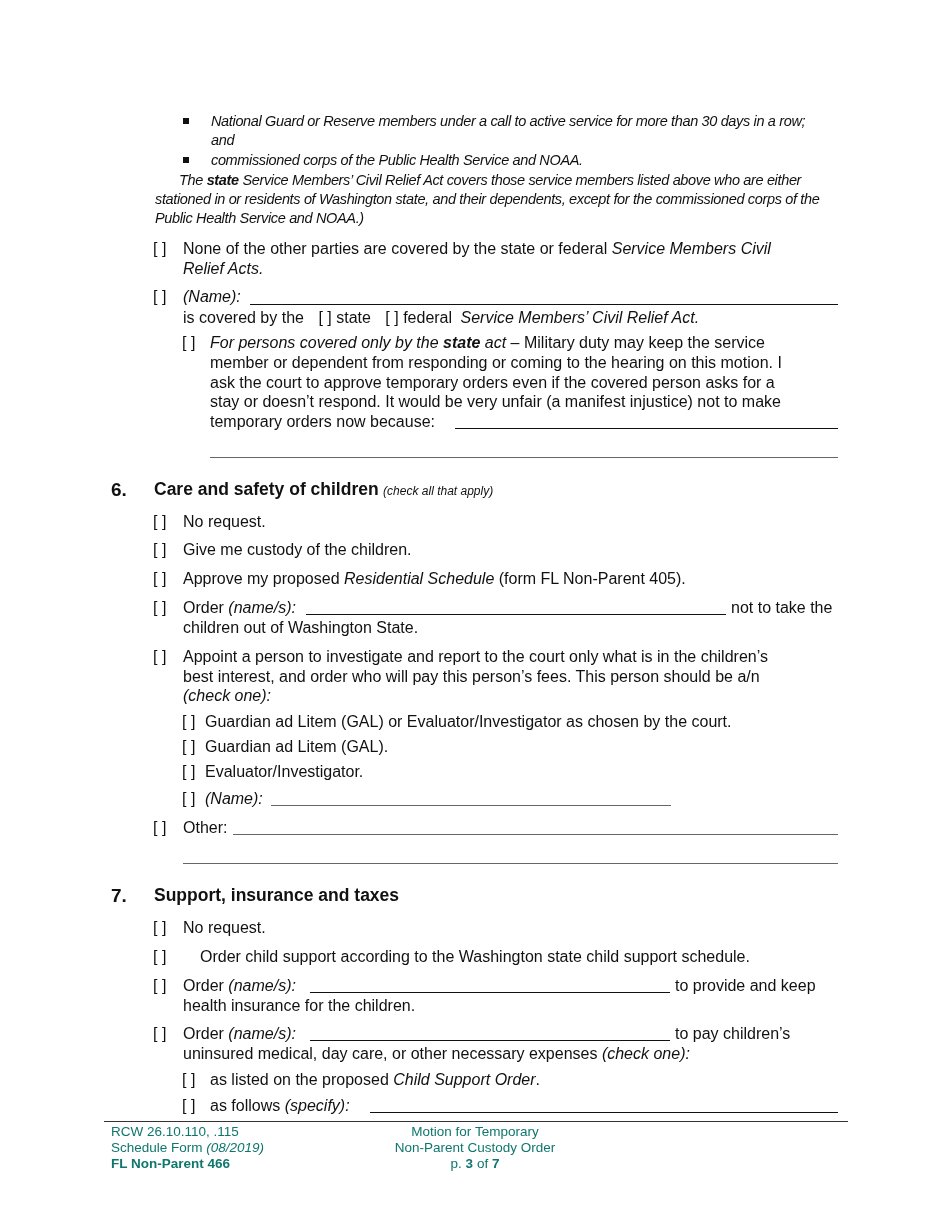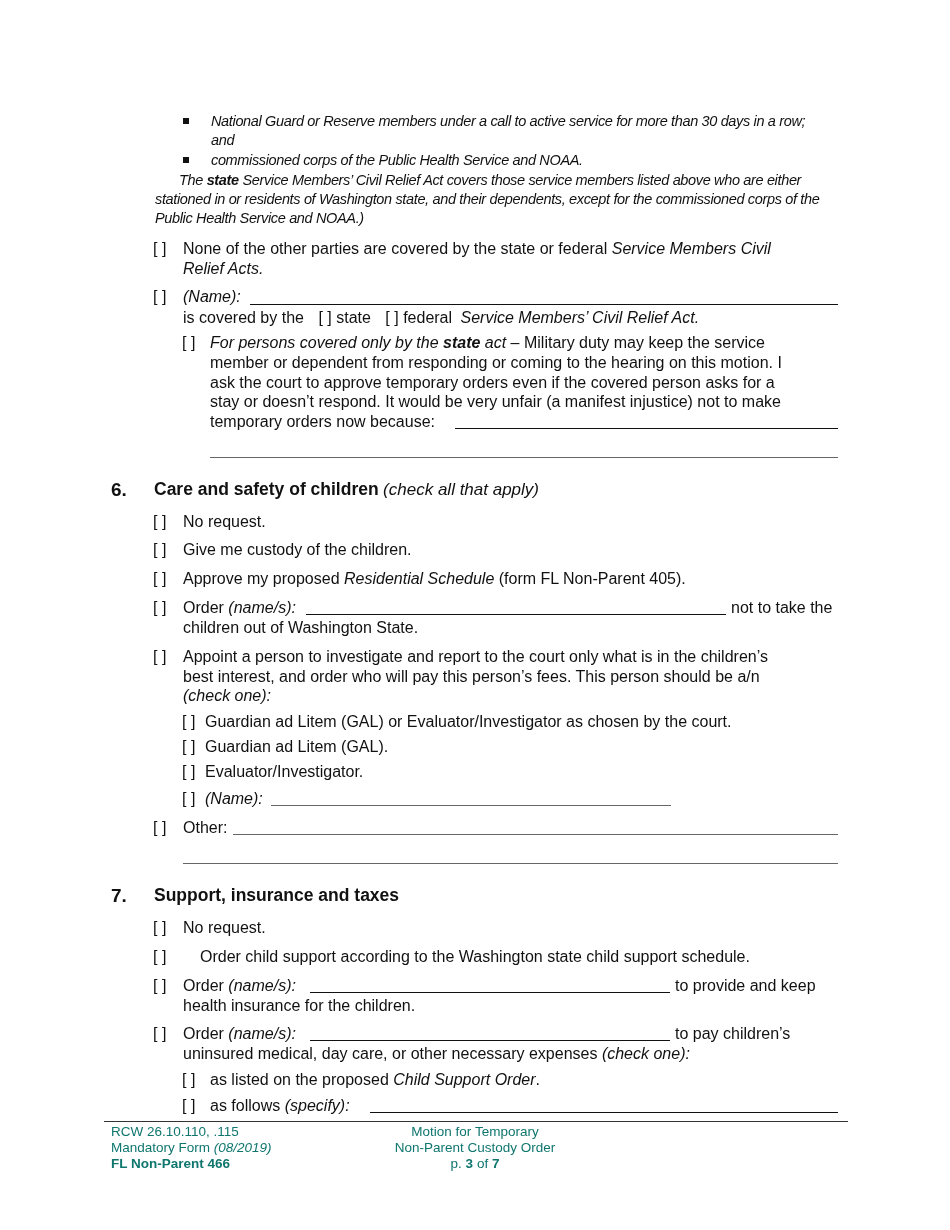--- a/index.html
+++ b/index.html
@@ -58,21 +58,21 @@
 <div class="abs t16" style="left:210px;top:353px;">member or dependent from responding or coming to the hearing on this motion.  I</div>
 <div class="abs t16" style="left:210px;top:373px;">ask the court to approve temporary orders even if the covered person asks for a</div>
 <div class="abs t16" style="left:210px;top:392px;">stay or doesn’t respond.  It would be very unfair (a manifest injustice) not to make</div>
 <div class="abs t16" style="left:210px;top:412px;">temporary orders now because:</div>
 <div class="line" style="left:455px;top:428px;width:383px;"></div>
 <div class="line thin" style="left:210px;top:457px;width:628px;"></div>
 
 <div class="abs sec-num" style="left:111px;top:479px;">6.</div>
 <div class="abs" style="left:154px;top:479px;">
   <span class="sec-title">Care and safety of children</span>
-  <span class="it" style="font-size:17px;">(check all that apply)</span>
+  <span class="it" style="font-size:12px;">(check all that apply)</span>
 </div>
 
 <div class="abs t16" style="left:153px;top:512px;">[  ]</div>
 <div class="abs t16" style="left:183px;top:512px;">No request.</div>
 
 <div class="abs t16" style="left:153px;top:540px;">[  ]</div>
 <div class="abs t16" style="left:183px;top:540px;">Give me custody of the children.</div>
 
 <div class="abs t16" style="left:153px;top:569px;">[  ]</div>
 <div class="abs t16" style="left:183px;top:569px;">
@@ -144,20 +144,20 @@
 
 <div class="abs t16" style="left:182px;top:1096px;">[  ]</div>
 <div class="abs t16" style="left:210px;top:1096px;">
   <span>as follows </span><span class="it">(specify):</span>
 </div>
 <div class="line" style="left:370px;top:1112px;width:468px;"></div>
 
 <div class="line" style="left:104px;top:1121px;width:744px;border-top:1.2px solid #333;"></div>
 <div class="abs foot" style="left:111px;top:1124px;">
   <div>RCW 26.10.110, .115</div>
-  <div><span>Mandatory Form </span><span class="it">(08/2019)</span></div>
+  <div><span>Schedule Form </span><span class="it">(08/2019)</span></div>
   <div class="b">FL Non-Parent 466</div>
 </div>
 <div class="abs foot" style="left:375px;top:1124px;width:200px;text-align:center;">
   <div>Motion for Temporary</div>
   <div>Non-Parent Custody Order</div>
   <div><span>p. </span><span class="b">3</span><span> of </span><span class="b">7</span></div>
 </div>
 
 </body></html>

